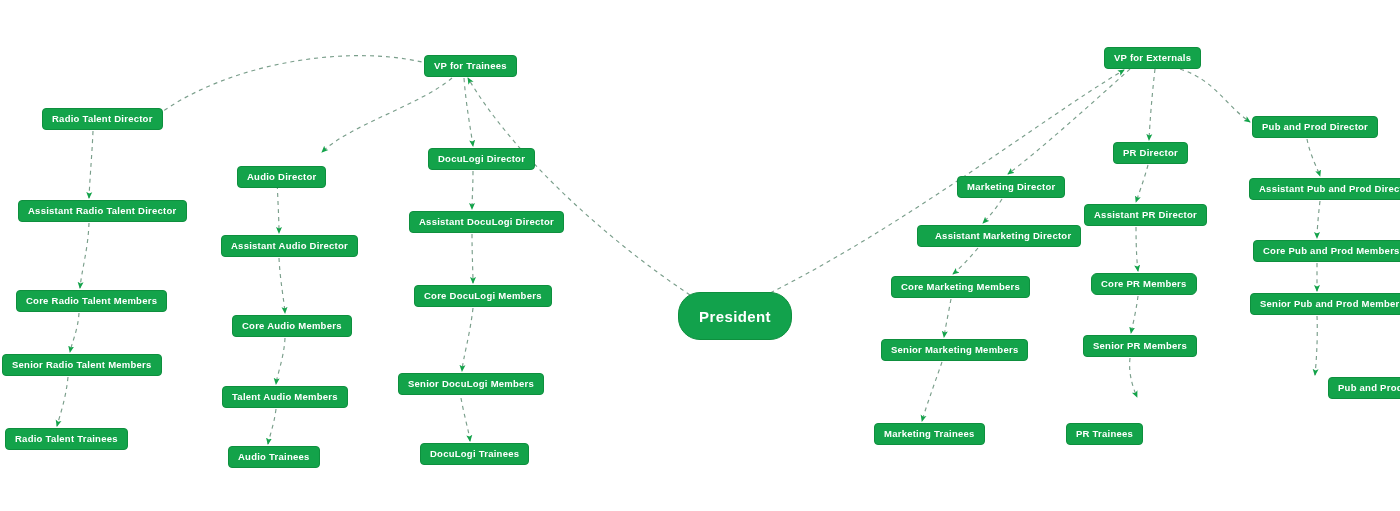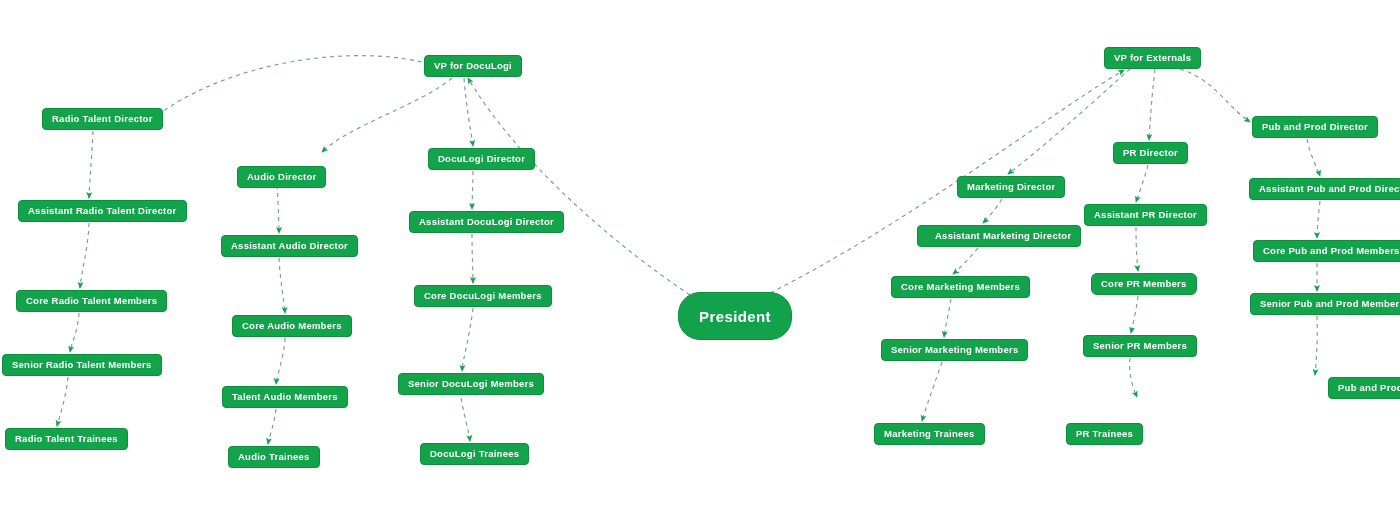--- a/index.html
+++ b/index.html
@@ -96,21 +96,21 @@
         <path d="M 1138,296 C 1136,312 1132,328 1131,333" fill="none" stroke="#7a9e8b" stroke-width="1.15" stroke-dasharray="4 4" marker-end="url(#arrowhead)"></path>
         <path d="M 1130,358 C 1128,375 1134,390 1137,397" fill="none" stroke="#7a9e8b" stroke-width="1.15" stroke-dasharray="4 4" marker-end="url(#arrowhead)"></path>
         <path d="M 1307,139 C 1310,155 1318,170 1320,176" fill="none" stroke="#7a9e8b" stroke-width="1.15" stroke-dasharray="4 4" marker-end="url(#arrowhead)"></path>
         <path d="M 1320,201 C 1318,218 1317,232 1317,238" fill="none" stroke="#7a9e8b" stroke-width="1.15" stroke-dasharray="4 4" marker-end="url(#arrowhead)"></path>
         <path d="M 1317,263 C 1317,278 1317,288 1317,291" fill="none" stroke="#7a9e8b" stroke-width="1.15" stroke-dasharray="4 4" marker-end="url(#arrowhead)"></path>
         <path d="M 1317,316 C 1318,340 1316,365 1315,375" fill="none" stroke="#7a9e8b" stroke-width="1.15" stroke-dasharray="4 4" marker-end="url(#arrowhead)"></path>
       </g>
   </svg>
   <div id="nodes">
       <div class="node root" style="left: 678px; top: 292px; min-width: 86px;">President</div>
-      <div class="node" style="left: 424px; top: 55px; min-width: 80px;">VP for DocuLogi</div>
+      <div class="node" style="left: 424px; top: 55px; min-width: 80px;">VP for Trainees</div>
       <div class="node" style="left: 1104px; top: 47px; min-width: 84px;">VP for Externals</div>
       <div class="node" style="left: 42px; top: 108px; min-width: 106px;">Radio Talent Director</div>
       <div class="node" style="left: 18px; top: 200px; min-width: 141px;">Assistant Radio Talent Director</div>
       <div class="node" style="left: 16px; top: 290px; min-width: 128px;">Core Radio Talent Members</div>
       <div class="node" style="left: 2px; top: 354px; min-width: 136px;">Senior Radio Talent Members</div>
       <div class="node" style="left: 5px; top: 428px; min-width: 104px;">Radio Talent Trainees</div>
       <div class="node" style="left: 237px; top: 146px; min-width: 80px; margin-top: 20px;">Audio Director</div>
       <div class="node" style="left: 221px; top: 235px; min-width: 117px;">Assistant Audio Director</div>
       <div class="node" style="left: 232px; top: 315px; min-width: 106px;">Core Audio Members</div>
       <div class="node" style="left: 222px; top: 386px; min-width: 110px;">Talent Audio Members</div>

